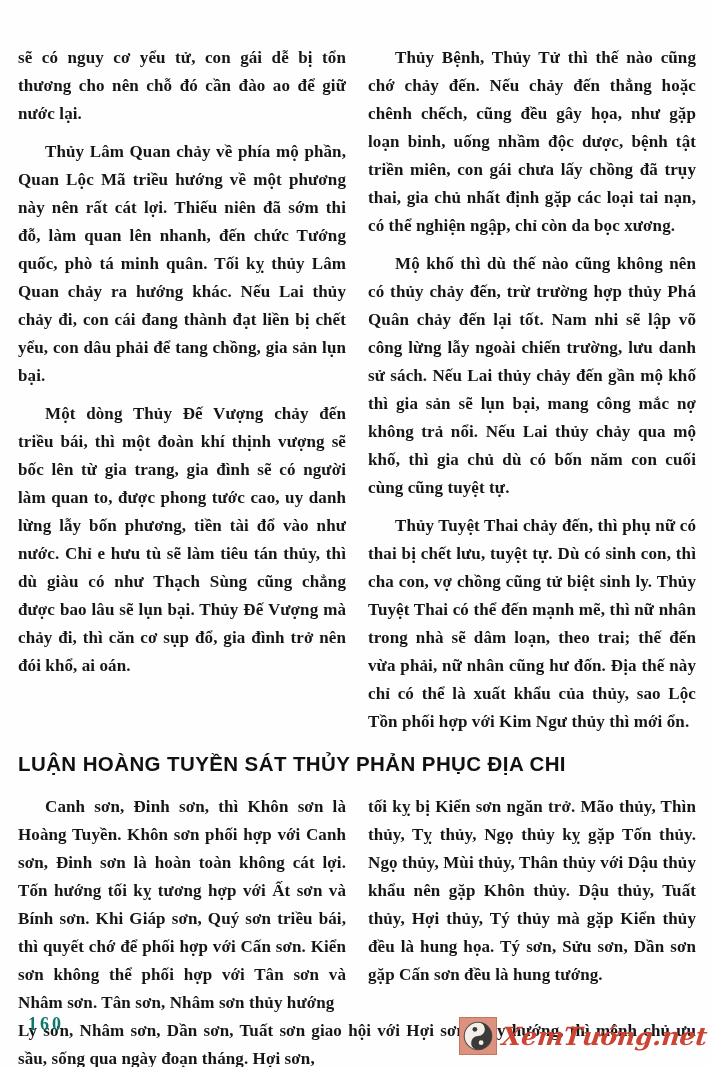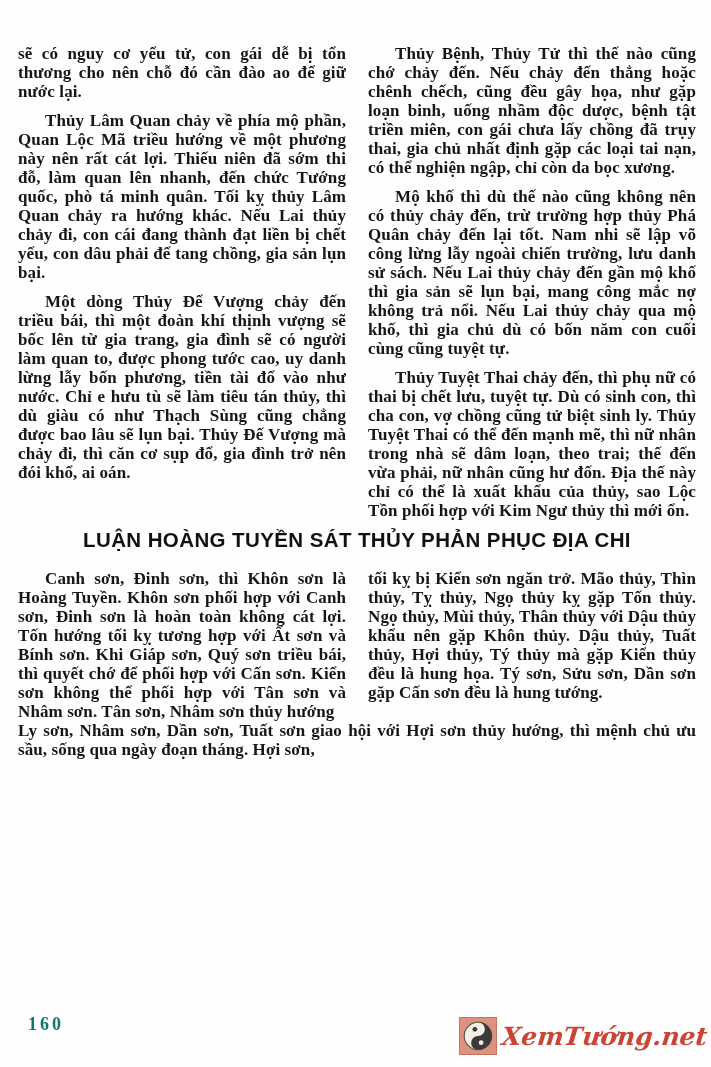--- a/index.html
+++ b/index.html
@@ -15,34 +15,34 @@
   .content{
     position:absolute;
     left:18px;right:15px;top:44px;
   }
   .cols{display:flex;gap:22px;}
   .col{
     flex:1;
     text-align:justify;
     font-size:17px;
     font-weight:600;
-    line-height:19px;
+    line-height:28px;
     letter-spacing:0.1px;
   }
   .col p{margin:0 0 10px 0;}
   .col p.indent{text-indent:27px;}
   .col p:last-child{margin-bottom:0;}
   .heading{
     font-family:"Liberation Sans", sans-serif;
     font-weight:bold;
     font-size:20.5px;
     letter-spacing:0.4px;
-    text-align:center;
+    text-align:left;
     color:#111;
-    margin:8px 0 17px 0;
+    margin:16px 0 17px 0;
   }
   .heading.second{margin-top:44px;}
   .pagenum{
     position:absolute;
     left:28px;bottom:32px;
     font-size:18px;
     font-weight:600;
     letter-spacing:3px;
     color:#0f766e;
   }

